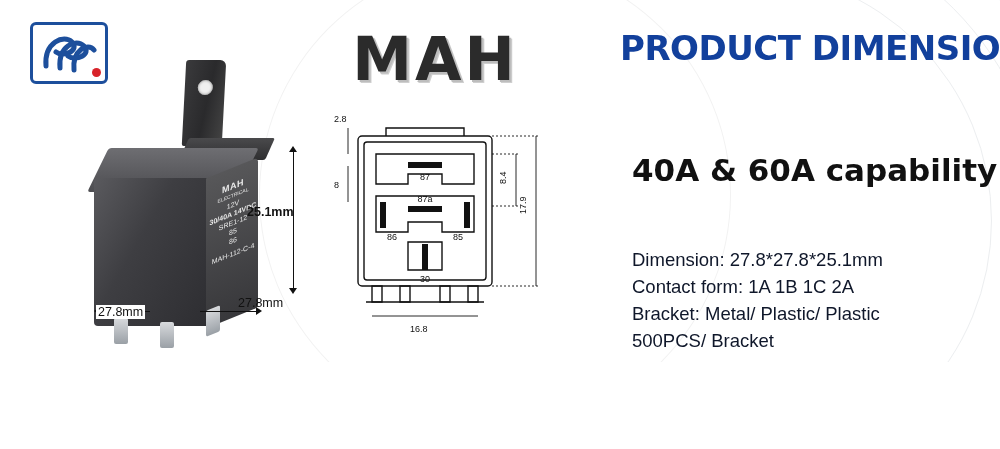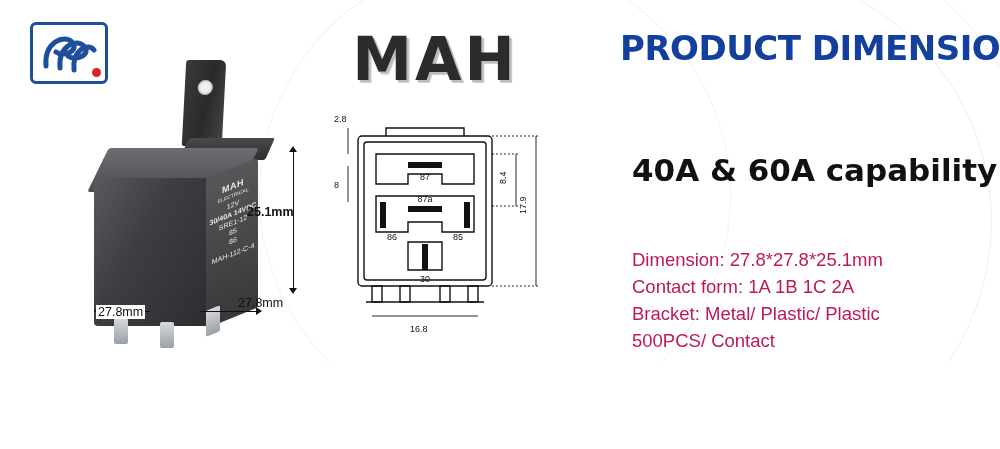--- a/index.html
+++ b/index.html
@@ -40,21 +40,21 @@
     font-family:"DejaVu Sans", sans-serif;font-weight:bold;font-size:34px;letter-spacing:-0.5px;
     color:#12409c;white-space:nowrap;
   }
   .cap-title{
     position:absolute;left:632px;top:152px;width:380px;
     font-family:"DejaVu Sans", sans-serif;font-weight:bold;font-size:31px;letter-spacing:0px;
     color:#111;white-space:nowrap;
   }
   .specs{
     position:absolute;left:632px;top:246px;width:360px;
-    font-size:18.5px;line-height:27px;color:#be185d;
+    font-size:18.5px;line-height:27px;color:#0f172a;
   }
   .specs div{white-space:nowrap;}
 
   
   .photo{position:absolute;left:88px;top:60px;width:250px;height:290px;}
   .bracket{
     position:absolute;left:96px;top:0px;width:40px;height:86px;
     background:linear-gradient(100deg,#3a3a3c 0%,#2a2a2c 55%,#444 100%);
     border-radius:3px 6px 2px 2px;transform:skewX(-3deg);
   }
@@ -133,21 +133,21 @@
 
   <div class="mah">MAH</div>
 
   <div class="pd-title">PRODUCT DIMENSIONS</div>
   <div class="cap-title">40A &amp; 60A capability</div>
 
   <div class="specs">
     <div>Dimension: 27.8*27.8*25.1mm</div>
     <div>Contact form: 1A 1B 1C 2A</div>
     <div>Bracket: Metal/ Plastic/ Plastic</div>
-    <div>500PCS/ Contact</div>
+    <div>500PCS/ Bracket</div>
   </div>
 
   <div class="photo">
     <div class="bracket">
       <div class="hole"></div>
     </div>
     <div class="bracket-foot"></div>
     <div class="body-top"></div>
     <div class="body-front"></div>
     <div class="body-side"></div>

